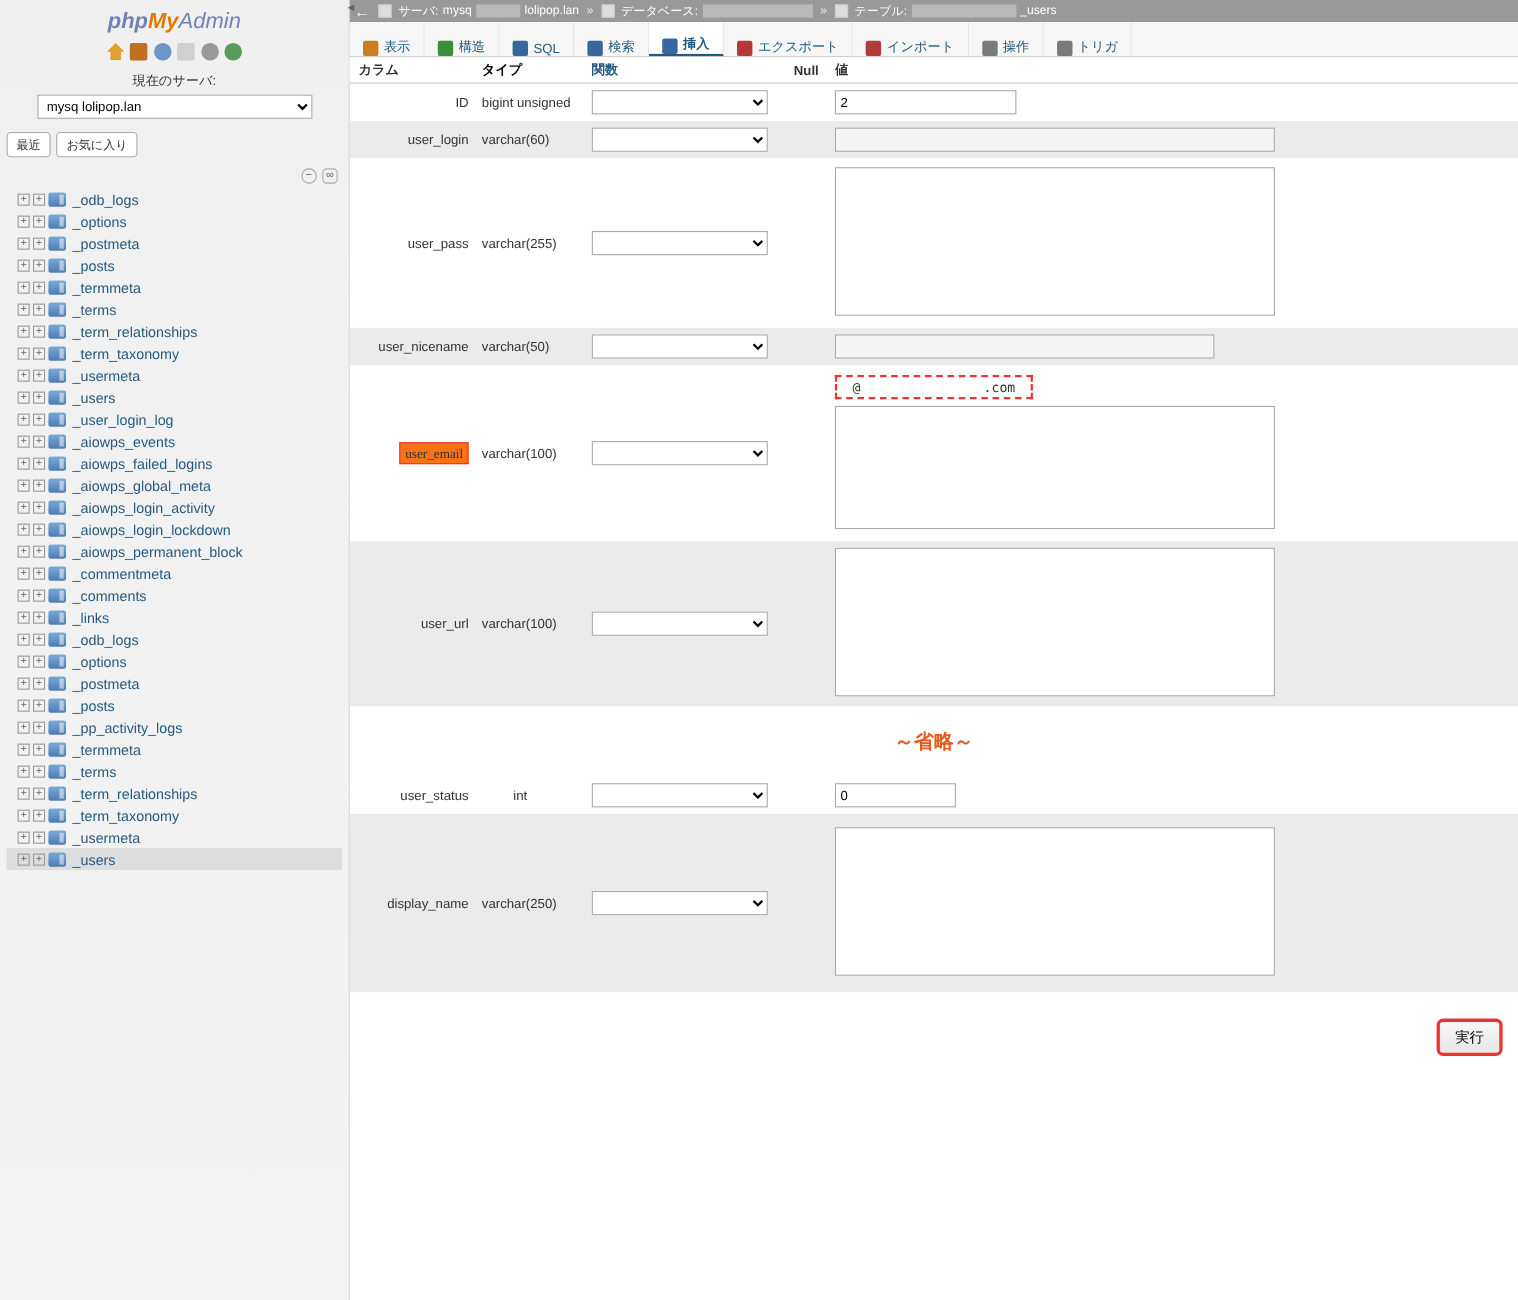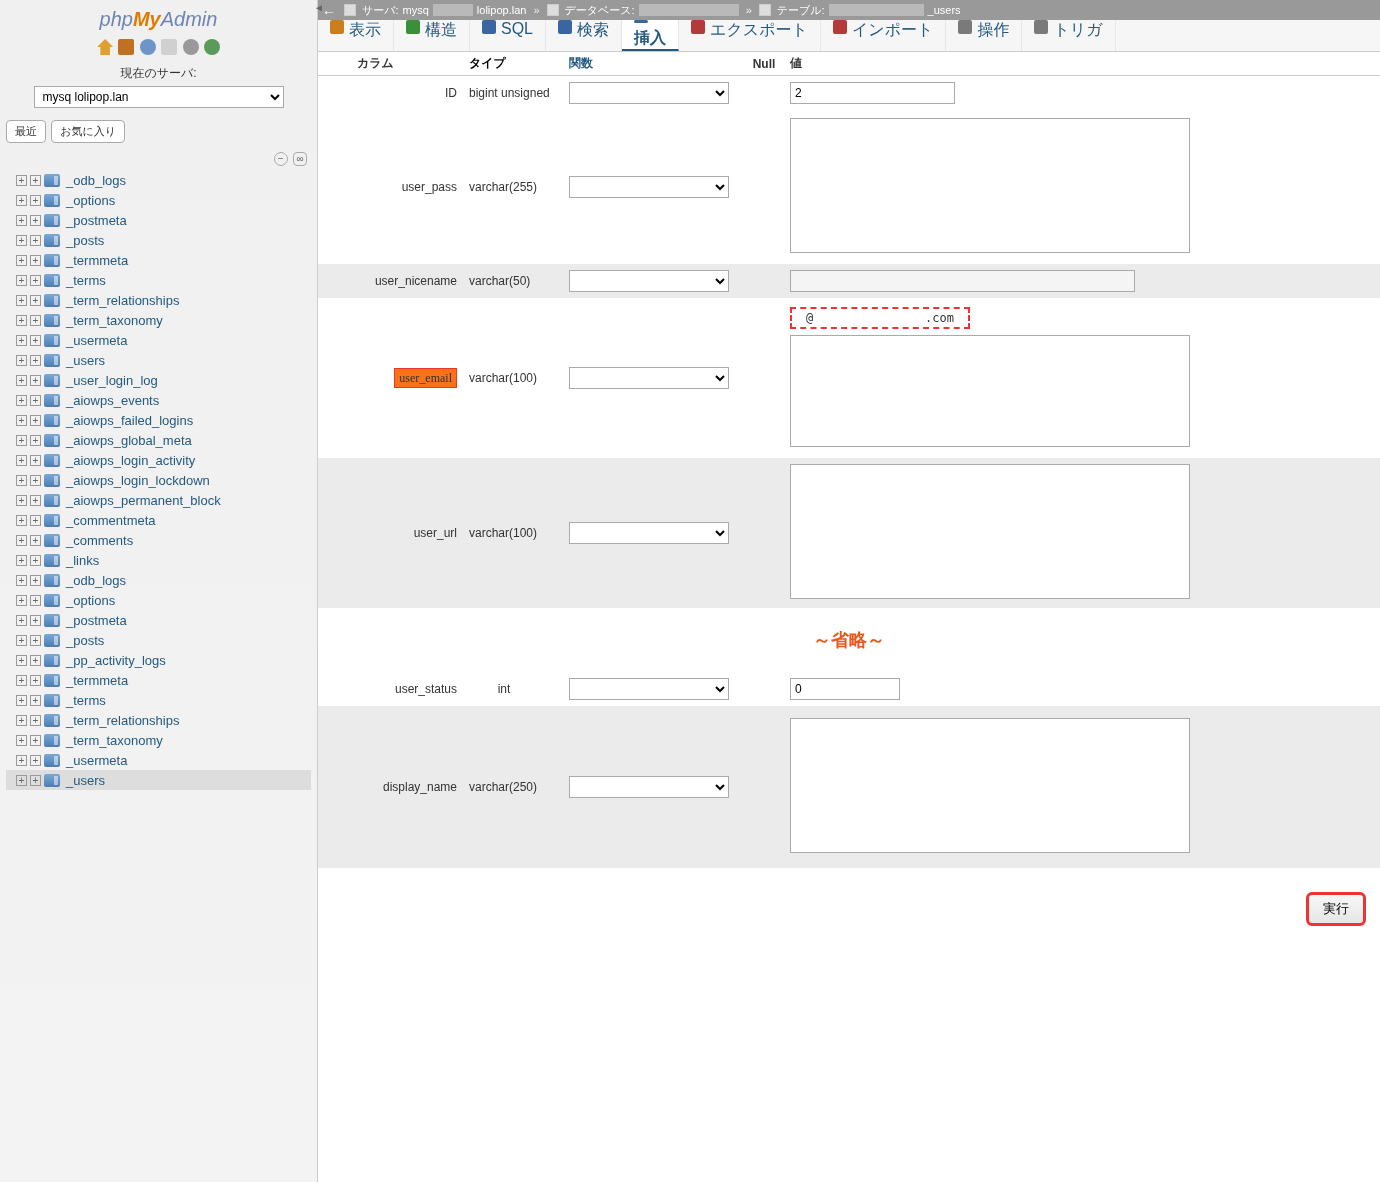--- a/index.html
+++ b/index.html
@@ -1,20 +1,20 @@
 <!DOCTYPE html>
 <html><head>
 <meta charset="utf-8">
 <style>
 * { box-sizing: border-box; margin: 0; padding: 0; }
 body { font-family: sans-serif; font-size: 12px; color: #333; background: #fff; width: 1380px; height: 1182px; overflow: hidden; position: relative; }
 .layout { display: flex; height: 100%; }
 .sidebar { width: 318px; background: linear-gradient(to bottom, #f0f0f0, #f3f3f3); border-right: 1px solid #ccc; padding: 6px 0; overflow: hidden; }
 .logo { text-align: center; font-size: 20px; font-weight: bold; font-style: italic; padding: 2px 0 4px; }
-.logo .p1 { color: #6f84b4; font-weight: normal; margin-top: 48px; }
+.logo .p1 { color: #6f84b4; font-weight: bold; margin-top: 48px; }
 .logo .p2 { color: #e07b00; }
 .logo .p3 { color: #6f84b4; font-weight: normal; }
 .tool-icons { text-align: center; padding: 4px 0; }
 .tool-icons span { display: inline-block; width: 16px; height: 16px; margin: 0 1px; vertical-align: middle; }
 .server-label { text-align: center; font-size: 12px; padding: 6px 0 4px; color: #333; }
 .server-select { display: block; margin: 0 auto 8px; width: 250px; height: 22px; border: 1px solid #aaa; font-size: 12px; background: #fff; padding: 0 4px; }
 .tab-area { padding: 4px 6px; }
 .mini-tab { display: inline-block; border: 1px solid #aaa; border-radius: 4px; padding: 3px 8px; background: #fff; font-size: 11px; margin-right: 2px; }
 .collapse-icons { text-align: right; padding: 4px 10px; }
 .collapse-icons span { display: inline-block; width: 14px; height: 14px; border: 1px solid #aaa; border-radius: 50%; font-size: 10px; line-height: 12px; text-align: center; color: #666; margin-left: 2px; }
@@ -26,25 +26,25 @@
 .tree-row .ticn::after { content: ""; position: absolute; right: 2px; top: 2px; width: 4px; height: 9px; background: #fff; opacity: .5; }
 .tree-row .tname { cursor: pointer; }
 .tree-row.sel { background: #ddd; }
 .main { flex: 1; position: relative; background: #fff; }
 .crumb { background: #999; color: #fff; height: 20px; display: flex; align-items: center; font-size: 11px; padding: 0 4px; gap: 4px; }
 .crumb .back { font-size: 14px; margin-right: 4px; cursor: pointer; }
 .crumb .sep { margin: 0 3px; color: #eee; }
 .crumb .cicn { display: inline-block; width: 12px; height: 12px; background: #ddd; border: 1px solid #ccc; margin-right: 2px; }
 .crumb .mask { display: inline-block; background: #b9b9b9; height: 12px; }
 .topmenu { background: #f6f6f6; border-bottom: 1px solid #ccc; height: 32px; display: flex; align-items: stretch; }
-.topmenu .tmi { display: flex; align-items: flex-start; padding: 0 12px; gap: 5px; font-size: 16px; color: #235a81; border-right: 1px solid #e6e6e6; cursor: pointer; }
-.topmenu .tmi.active { background: #fff; border-bottom: 2px solid #235a81; font-weight: bold; color: #235a81; flex-direction: column; }
+.topmenu .tmi { display: flex; align-items: flex-end; padding: 0 12px; gap: 5px; font-size: 12px; color: #235a81; border-right: 1px solid #e6e6e6; cursor: pointer; }
+.topmenu .tmi.active { background: #fff; border-bottom: 2px solid #235a81; font-weight: bold; color: #235a81; }
 .topmenu .tmi .micn { display: inline-block; width: 14px; height: 14px; }
 .headrow { display: flex; align-items: center; background: #fff; border-bottom: 1px solid #ccc; height: 24px; font-weight: bold; font-size: 12px; }
-.c-col { width: 120px; padding-left: 8px; margin-left: 31px; }
+.c-col { width: 120px; padding-left: 8px; }
 .c-type { width: 100px; color: #000000; }
 .c-func { width: 175px; color: #235a81; }
 .c-null { width: 40px; text-align: center; }
 .c-val { flex: 1; padding-left: 6px; }
 .datarow { display: flex; align-items: center; padding: 6px 0; }
 .datarow.alt { background: #ebebeb; }
 .datarow .c-col { text-align: right; padding-right: 12px; padding-left: 10px; font-size: 12px; }
 .datarow .c-type { font-size: 12px; color: #333; }
 .datarow select { width: 160px; height: 22px; border: 1px solid #aaa; background: #fff; }
 .datarow input[type=text] { height: 22px; border: 1px solid #aaa; padding: 0 4px; font-size: 12px; background: #fff; }
@@ -373,20 +373,27 @@
     </div>
 
     <div class="datarow">
       <div class="c-col">ID</div>
       <div class="c-type">bigint unsigned</div>
       <div class="c-func"><select></select></div>
       <div class="c-null"></div>
       <div class="c-val"><input type="text" style="width: 165px;" value="2"></div>
     </div>
 
+    <div class="datarow alt">
+      <div class="c-col">user_login</div>
+      <div class="c-type">varchar(60)</div>
+      <div class="c-func"><select></select></div>
+      <div class="c-null"></div>
+      <div class="c-val"><input type="text" style="width: 400px; background: rgb(244, 244, 244);"></div>
+    </div>
 
     <div class="datarow" style="height:154px">
       <div class="c-col">user_pass</div>
       <div class="c-type">varchar(255)</div>
       <div class="c-func"><select></select></div>
       <div class="c-null"></div>
       <div class="c-val"><textarea style="width: 400px; height: 135px;"></textarea></div>
     </div>
 
     <div class="datarow alt">

